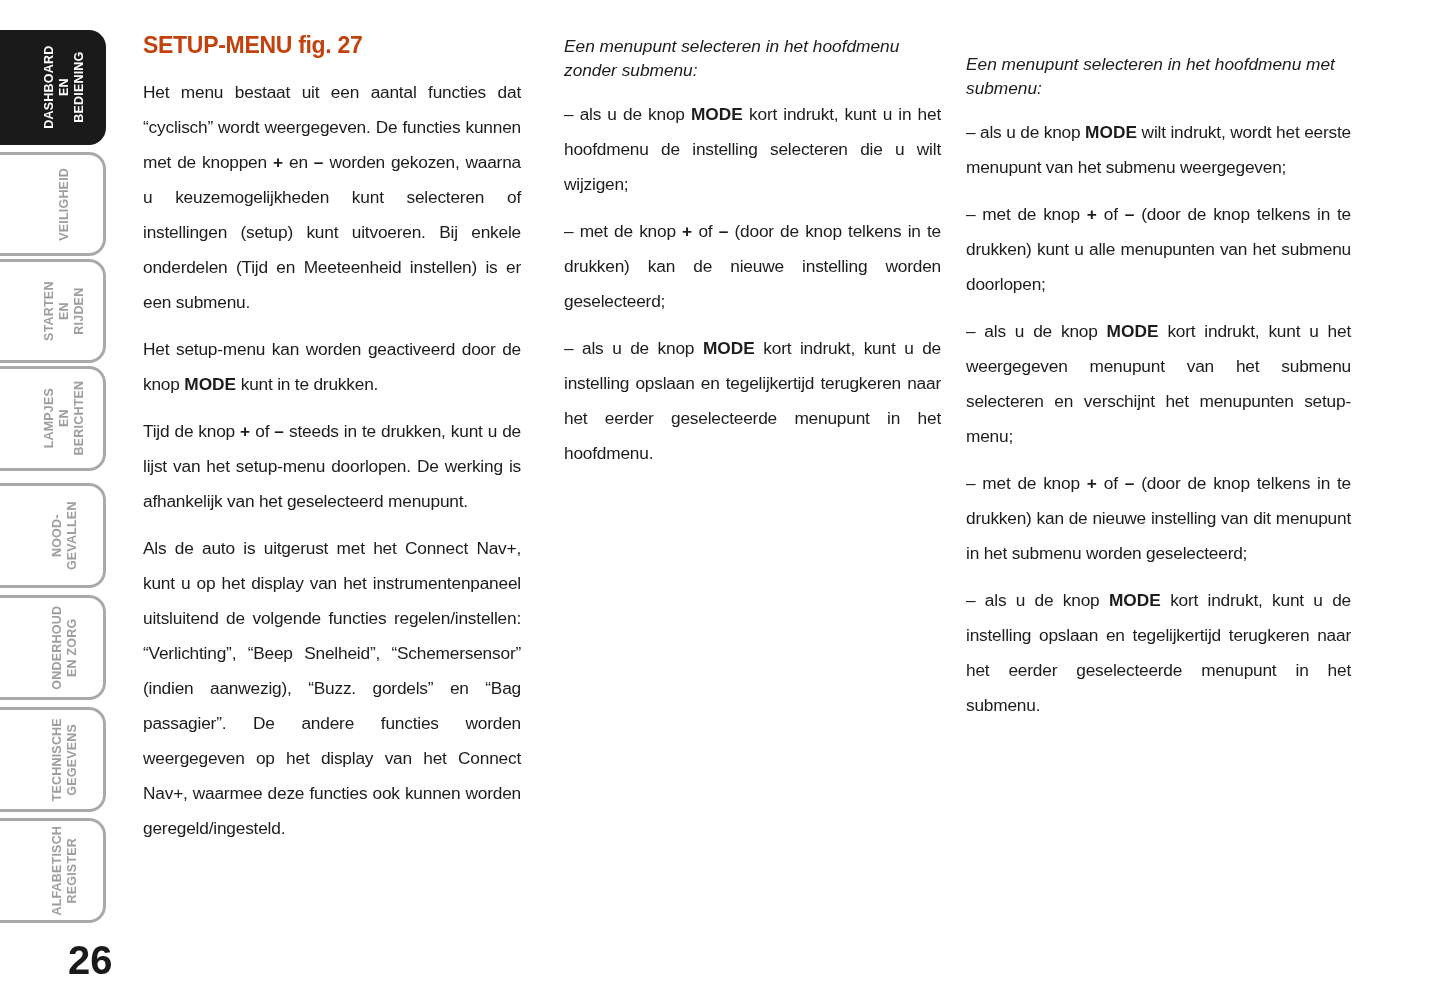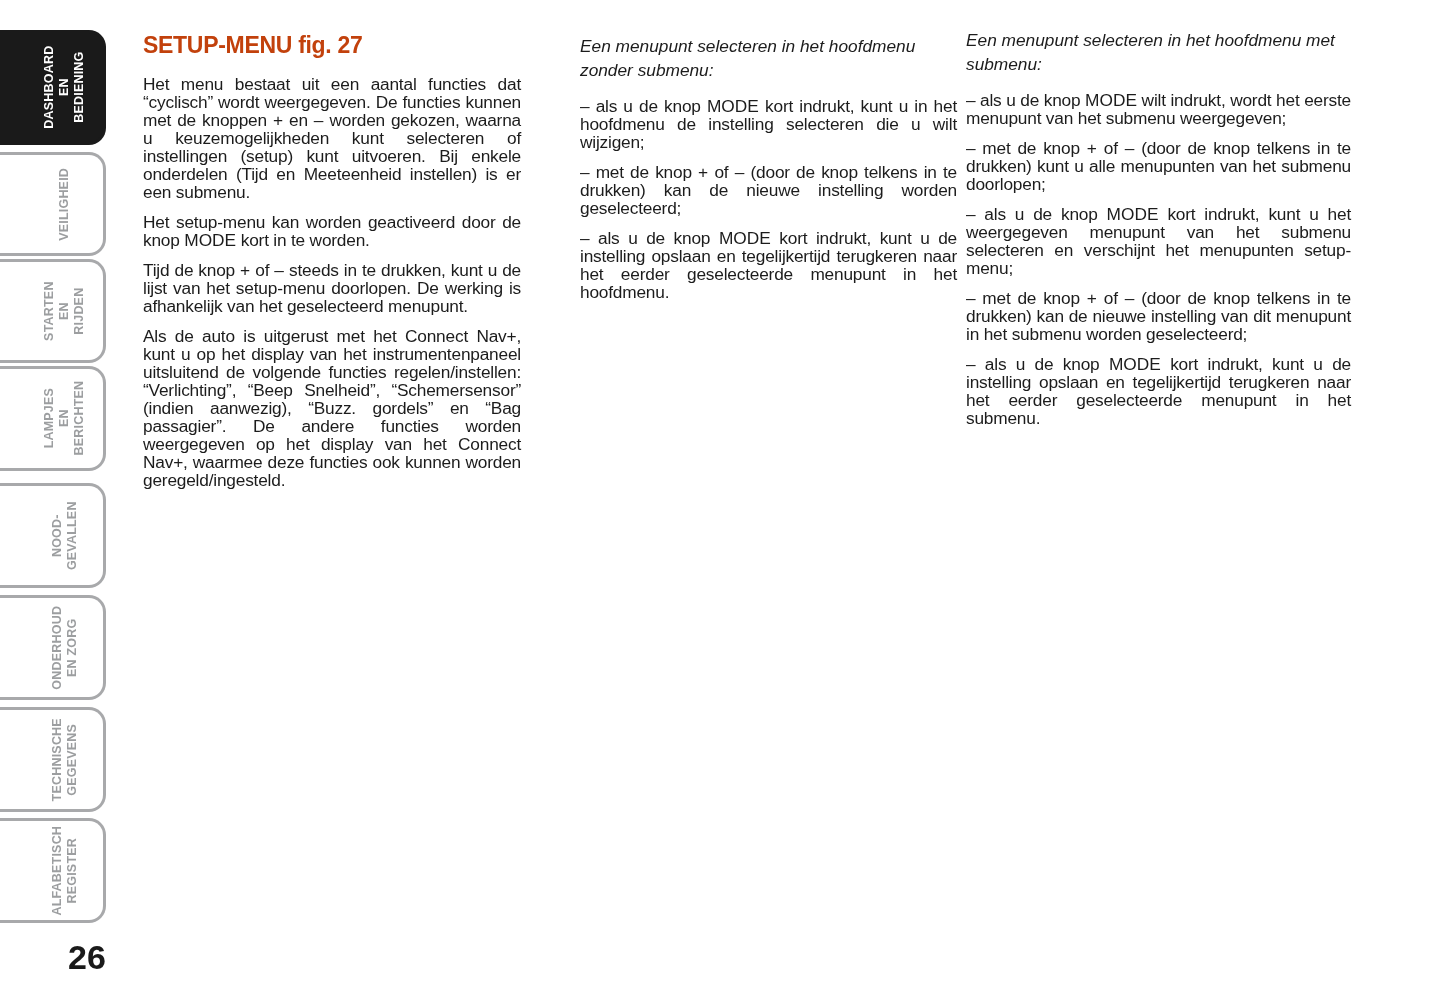--- a/index.html
+++ b/index.html
@@ -54,54 +54,54 @@
   .tab:nth-child(3) { top: 259px; height: 104px; }
   .tab:nth-child(4) { top: 366px; height: 105px; }
   .tab:nth-child(5) { top: 483px; height: 105px; }
   .tab:nth-child(6) { top: 595px; height: 105px; }
   .tab:nth-child(7) { top: 707px; height: 105px; }
   .tab:nth-child(8) { top: 818px; height: 105px; }
 
   
   .column { position: absolute; top: 32px; }
   #column-1 { left: 143px; width: 378px; }
-  #column-2 { left: 580px; width: 377px; top: 34px; }
-  #column-3 { left: 966px; width: 385px; top: 28px; }
+  #column-2 { left: 564px; width: 377px; top: 34px; }
+  #column-3 { left: 966px; width: 385px; top: 52px; }
 
   .section-heading {
     font-size: 23px;
     font-weight: bold;
     letter-spacing: -0.3px;
     color: #c2410c;
     margin: 0 0 16px 0;
   }
   .italic-heading {
     font-style: italic;
     font-size: 17.3px;
     line-height: 24.4px;
     font-weight: normal;
     margin: 0 0 14px 0;
   }
   .column p {
     font-size: 17.3px;
-    line-height: 18px;
+    line-height: 35px;
     letter-spacing: -0.2px;
     text-align: justify;
     margin: 0 0 12px 0;
     hyphens: auto;
     -webkit-hyphens: auto;
   }
-  .column p strong { font-weight: normal; letter-spacing: 0; }
+  .column p strong { font-weight: bold; letter-spacing: 0; }
 
   
   #page-number {
     position: absolute;
     left: 68px;
     top: 938px;
-    font-size: 34px;
+    font-size: 40px;
     font-weight: bold;
     color: #1a1a1a;
   }
 </style>
 </head>
 <body>
 
 <div id="page">
 
   <nav id="sidebar">
@@ -134,21 +134,21 @@
       </div>
       <div class="tab">
         <span class="tab-label">ALFABETISCH
 REGISTER</span>
       </div>
     </nav>
 
   <section class="column" id="column-1">
       <h2 class="section-heading">SETUP-MENU fig. 27</h2>
       <p><span>Het menu bestaat uit een aantal functies dat “cyclisch” wordt weergegeven. De functies kunnen met de knoppen </span><strong>+</strong><span> en </span><strong>–</strong><span> worden gekozen, waarna u keuzemogelijkheden kunt selecteren of instellingen (setup) kunt uitvoeren. Bij enkele onderdelen (Tijd en Meeteenheid instellen) is er een submenu.</span></p>
-      <p><span>Het setup-menu kan worden geactiveerd door de knop </span><strong>MODE</strong><span> kort in te worden.</span></p>
+      <p><span>Het setup-menu kan worden geactiveerd door de knop </span><strong>MODE</strong><span> kunt in te drukken.</span></p>
       <p><span>Tijd de knop </span><strong>+</strong><span> of </span><strong>–</strong><span> steeds in te drukken, kunt u de lijst van het setup-menu doorlopen. De werking is afhankelijk van het geselecteerd menupunt.</span></p>
       <p><span>Als de auto is uitgerust met het Connect Nav+, kunt u op het display van het instrumentenpaneel uitsluitend de volgende functies regelen/instellen: “Verlichting”, “Beep Snelheid”, “Schemersensor” (indien aanwezig), “Buzz. gordels” en “Bag passagier”. De andere functies worden weergegeven op het display van het Connect Nav+, waarmee deze functies ook kunnen worden geregeld/ingesteld.</span></p>
     </section>
   <section class="column" id="column-2">
       <h3 class="italic-heading">Een menupunt selecteren in het hoofdmenu zonder submenu:</h3>
       <p><span>– als u de knop </span><strong>MODE</strong><span> kort indrukt, kunt u in het hoofdmenu de instelling selecteren die u wilt wijzigen;</span></p>
       <p><span>– met de knop </span><strong>+</strong><span> of </span><strong>–</strong><span> (door de knop telkens in te drukken) kan de nieuwe instelling worden geselecteerd;</span></p>
       <p><span>– als u de knop </span><strong>MODE</strong><span> kort indrukt, kunt u de instelling opslaan en tegelijkertijd terugkeren naar het eerder geselecteerde menupunt in het hoofdmenu.</span></p>
     </section>
   <section class="column" id="column-3">

